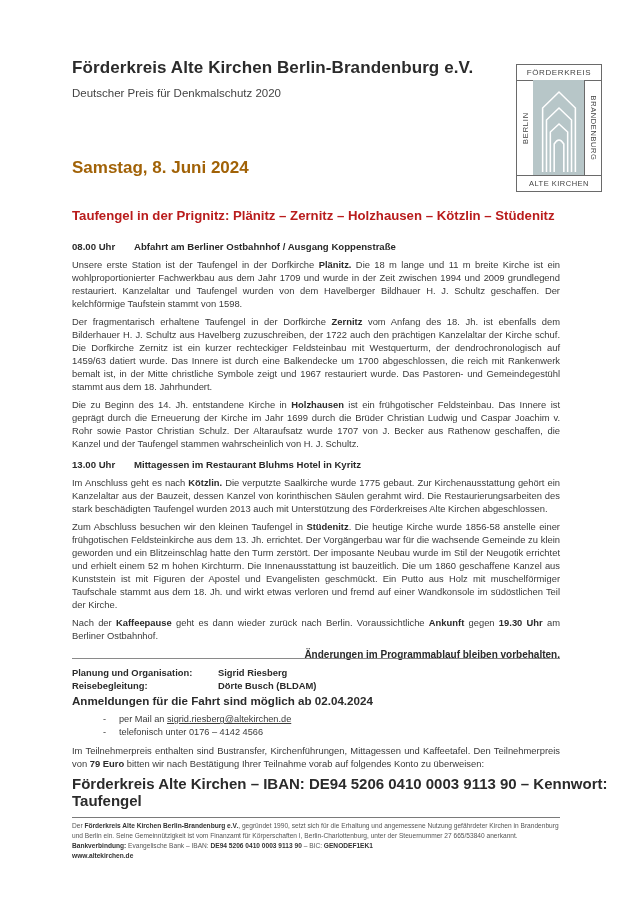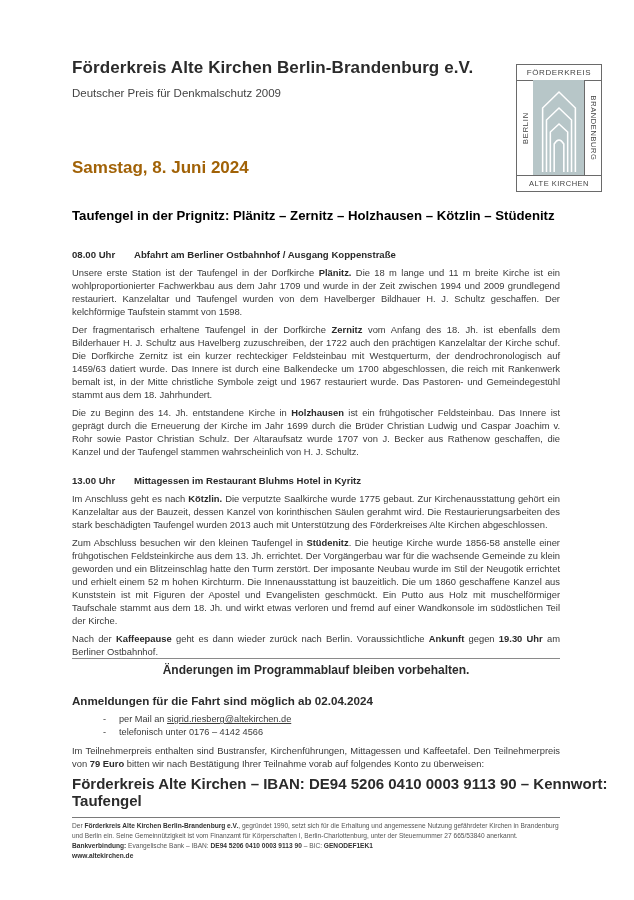--- a/index.html
+++ b/index.html
@@ -15,29 +15,29 @@
   .logo { position: absolute; left: 476px; top: 64px; width: 86px; height: 128px; border: 1px solid #6a6a6a; box-sizing: border-box; background: #fff; margin-left: 40px; }
   .logo .top { position: absolute; left: 0; top: 0; right: 0; height: 15px; border-bottom: 1px solid #6a6a6a; font-size: 8px; letter-spacing: 0.6px; text-align: center; line-height: 15px; color: #444; }
   .logo .bottom { position: absolute; left: 0; bottom: 0; right: 0; height: 15px; border-top: 1px solid #6a6a6a; font-size: 7.5px; letter-spacing: 0.5px; text-align: center; line-height: 15px; color: #444; }
   .logo .left { position: absolute; left: 0; top: 15px; bottom: 15px; width: 16px; border-right: 1px solid #6a6a6a; }
   .logo .right { position: absolute; right: 0; top: 15px; bottom: 15px; width: 16px; border-left: 1px solid #6a6a6a; }
   .logo .vtext-left { position: absolute; left: 50%; top: 50%; transform: translate(-50%,-50%) rotate(-90deg); font-size: 7.5px; letter-spacing: 0.8px; color: #444; white-space: nowrap; }
   .logo .vtext-right { position: absolute; left: 50%; top: 50%; transform: translate(-50%,-50%) rotate(90deg); font-size: 7.5px; letter-spacing: 0.6px; color: #444; white-space: nowrap; }
   .logo .center { position: absolute; left: 16px; right: 16px; top: 15px; bottom: 15px; background: #b7c6c8; }
   .logo svg { position: absolute; left: 0; top: 0; width: 100%; height: 100%; }
 
-  .trip-title { position: absolute; left: 72px; top: 208px; font-size: 13.2px; font-weight: bold; color: #000000; }
+  .trip-title { position: absolute; left: 72px; top: 208px; font-size: 13.2px; font-weight: bold; color: #b91c1c; }
 
   .content { position: absolute; left: 72px; top: 232px; width: 488px; font-size: 9.4px; line-height: 13px; color: #3a3a3a; }
   .content p { margin: 0 0 5px 0; text-align: justify; }
-  .sched { font-weight: bold; font-size: 9.6px; color: #2b2b2b; margin: 16px 0 5px 0; display: flex; }
+  .sched { font-weight: bold; font-size: 9.6px; color: #2b2b2b; margin: 8px 0 5px 0; display: flex; }
   .sched .time { width: 62px; flex: none; }
   b { color: #2b2b2b; }
 
-  .notice { text-align: center; font-weight: bold; font-size: 12px; color: #2b2b2b; margin: 6px 0 0 0; }
+  .notice { text-align: right; font-weight: bold; font-size: 10px; color: #2b2b2b; margin: 6px 0 0 0; }
 
   .rule1 { position: absolute; left: 72px; top: 658px; width: 488px; height: 0; border-top: 1.3px solid #8a8a8a; }
 
   .contacts { position: absolute; left: 72px; top: 666px; font-size: 9.4px; font-weight: bold; color: #2b2b2b; line-height: 13px; }
   .contacts .row { display: flex; }
   .contacts .lbl { width: 146px; }
 
   .reg-title { position: absolute; left: 72px; top: 694px; font-size: 11.6px; font-weight: bold; color: #2b2b2b; }
   .reg-list { position: absolute; left: 103px; top: 713px; font-size: 9.2px; color: #3a3a3a; line-height: 13px; }
   .reg-list .li { display: flex; }
@@ -50,21 +50,21 @@
   .rule2 { position: absolute; left: 72px; top: 817px; width: 488px; height: 0; border-top: 1.2px solid #7a7a7a; }
   .footer { position: absolute; left: 72px; top: 821px; width: 490px; font-size: 6.6px; line-height: 10px; color: #555; }
   .footer b { color: #333; }
 </style>
 </head>
 <body>
 
 <div class="page">
 
   <div class="org-title">Förderkreis Alte Kirchen Berlin-Brandenburg e.V.</div>
-  <div class="org-sub">Deutscher Preis für Denkmalschutz 2009</div>
+  <div class="org-sub">Deutscher Preis für Denkmalschutz 2020</div>
   <div class="date">Samstag, 8. Juni 2024</div>
 
   <div class="logo">
     <div class="top">FÖRDERKREIS</div>
     <div class="left">
         <span class="vtext-left">BERLIN</span>
       </div>
     <div class="center">
       <svg viewBox="0 0 54 96" preserveAspectRatio="none">
         <g fill="none" stroke="#ffffff" stroke-width="1.6">
@@ -96,20 +96,30 @@
       <span>Mittagessen im Restaurant Bluhms Hotel in Kyritz</span>
     </div>
     <p><span>Im Anschluss geht es nach </span><b>Kötzlin.</b><span> Die verputzte Saalkirche wurde 1775 gebaut. Zur Kirchenausstattung gehört ein Kanzelaltar aus der Bauzeit, dessen Kanzel von korinthischen Säulen gerahmt wird. Die Restaurierungsarbeiten des stark beschädigten Taufengel wurden 2013 auch mit Unterstützung des Förderkreises Alte Kirchen abgeschlossen.</span></p>
     <p><span>Zum Abschluss besuchen wir den kleinen Taufengel in </span><b>Stüdenitz</b><span>. Die heutige Kirche wurde 1856-58 anstelle einer frühgotischen Feldsteinkirche aus dem 13. Jh. errichtet. Der Vorgängerbau war für die wachsende Gemeinde zu klein geworden und ein Blitzeinschlag hatte den Turm zerstört. Der imposante Neubau wurde im Stil der Neugotik errichtet und erhielt einem 52 m hohen Kirchturm. Die Innenausstattung ist bauzeitlich. Die um 1860 geschaffene Kanzel aus Kunststein ist mit Figuren der Apostel und Evangelisten geschmückt. Ein Putto aus Holz mit muschelförmiger Taufschale stammt aus dem 18. Jh. und wirkt etwas verloren und fremd auf einer Wandkonsole im südöstlichen Teil der Kirche.</span></p>
     <p><span>Nach der </span><b>Kaffeepause</b><span> geht es dann wieder zurück nach Berlin. Voraussichtliche </span><b>Ankunft</b><span> gegen </span><b>19.30 Uhr</b><span> am Berliner Ostbahnhof.</span></p>
     <div class="notice">Änderungen im Programmablauf bleiben vorbehalten.</div>
   </div>
 
   <div class="rule1"></div>
 
+  <div class="contacts">
+    <div class="row">
+      <span class="lbl">Planung und Organisation:</span>
+      <span>Sigrid Riesberg</span>
+    </div>
+    <div class="row">
+      <span class="lbl">Reisebegleitung:</span>
+      <span>Dörte Busch (BLDAM)</span>
+    </div>
+  </div>
 
   <div class="reg-title">Anmeldungen für die Fahrt sind möglich ab 02.04.2024</div>
   <div class="reg-list">
     <div class="li">
       <span class="dash">-</span>
       <span><span>per Mail an </span><a href="sigrid.riesberg@altekirchen.de">sigrid.riesberg@altekirchen.de</a></span>
     </div>
     <div class="li">
       <span class="dash">-</span>
       <span>telefonisch unter 0176 – 4142 4566</span>

